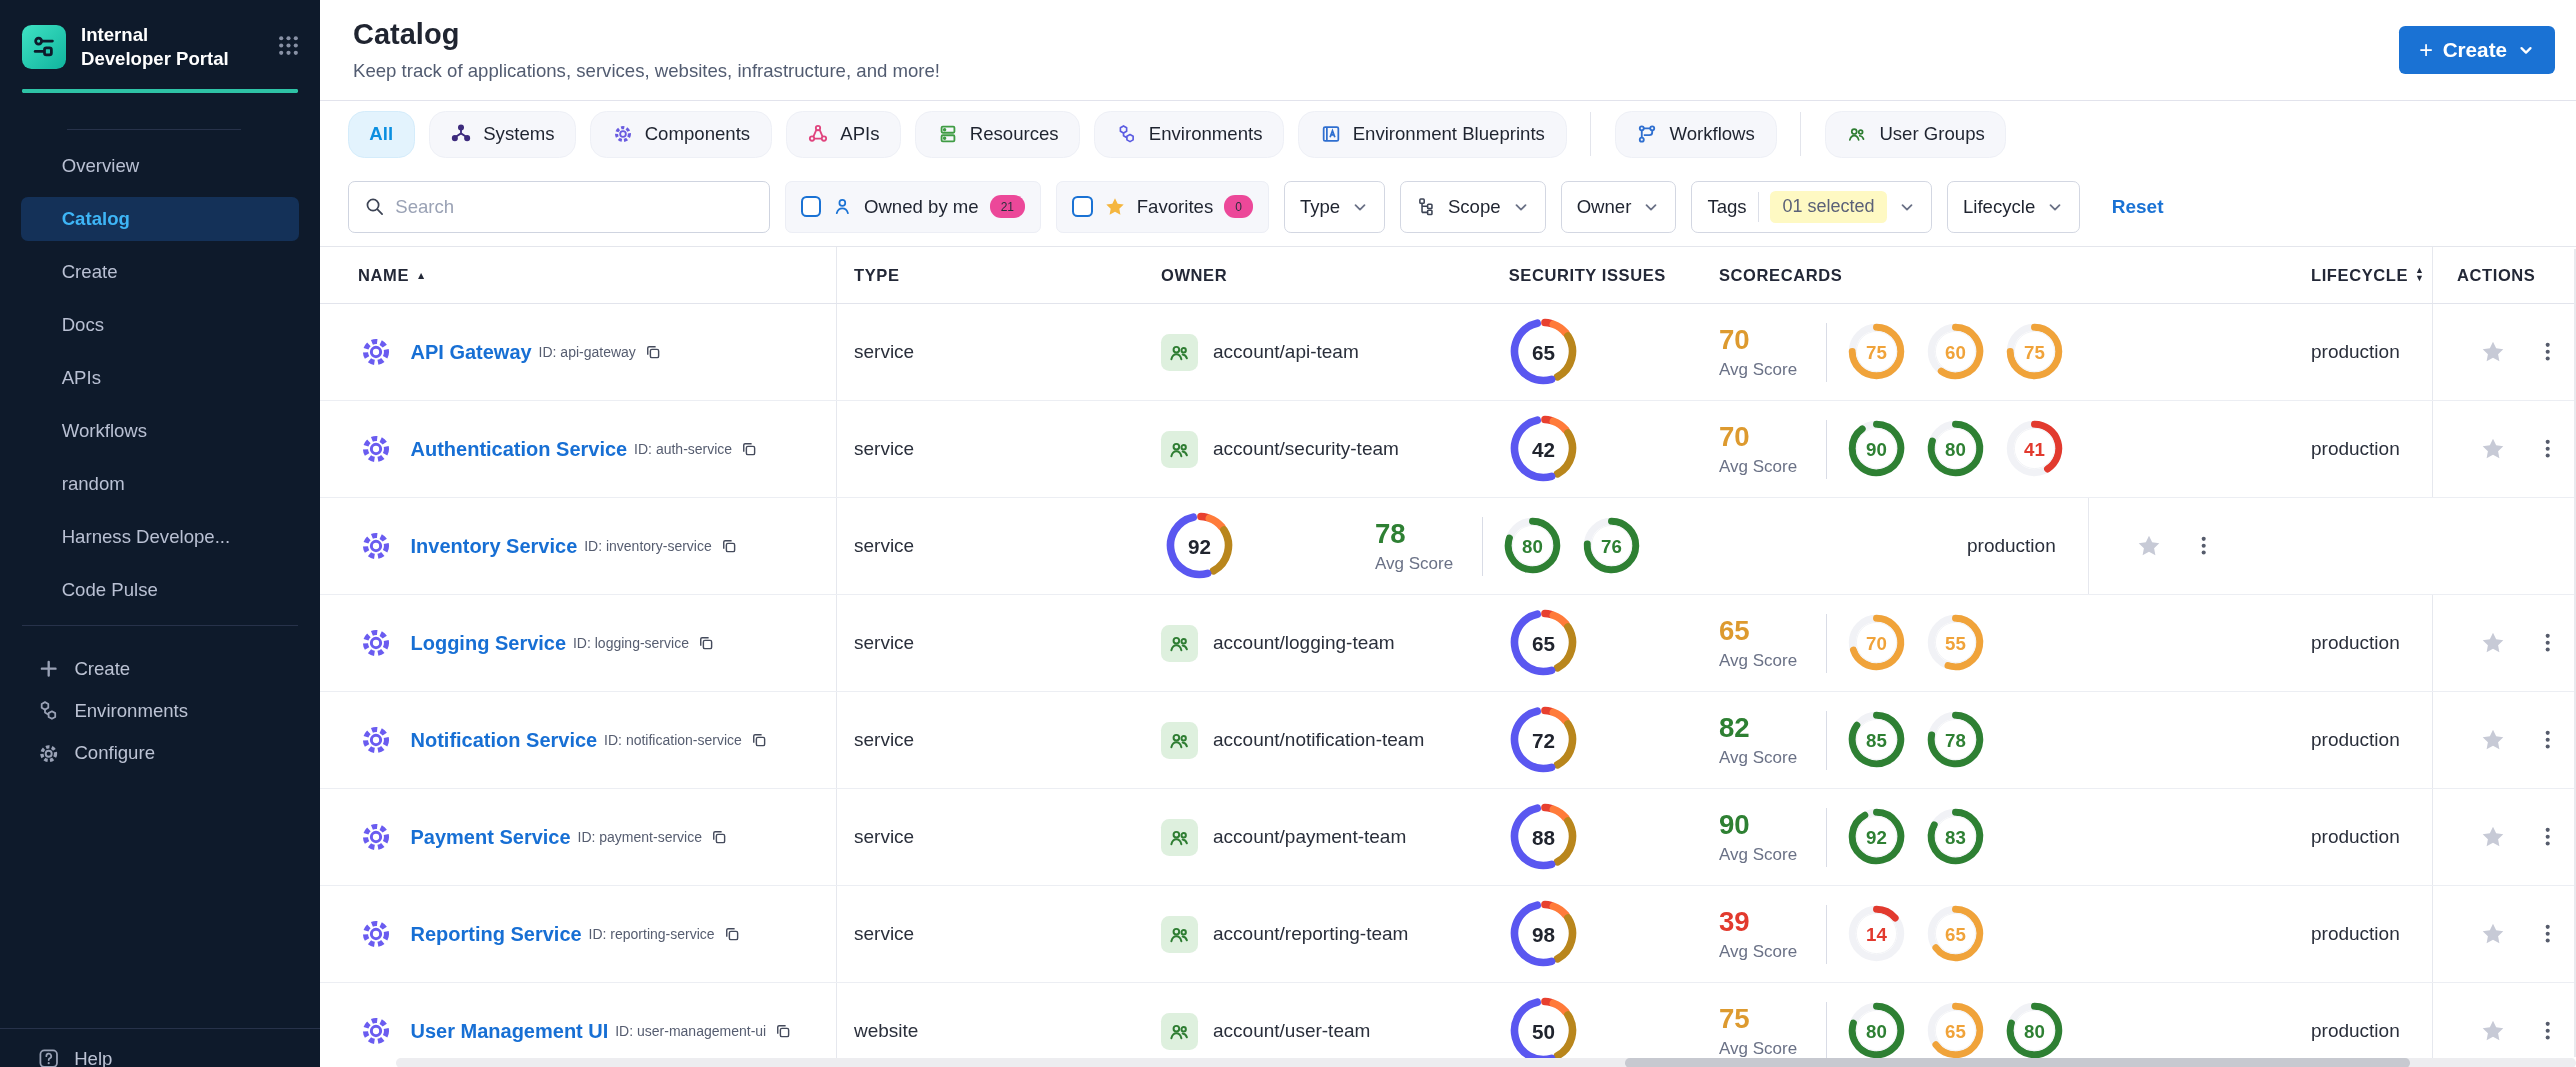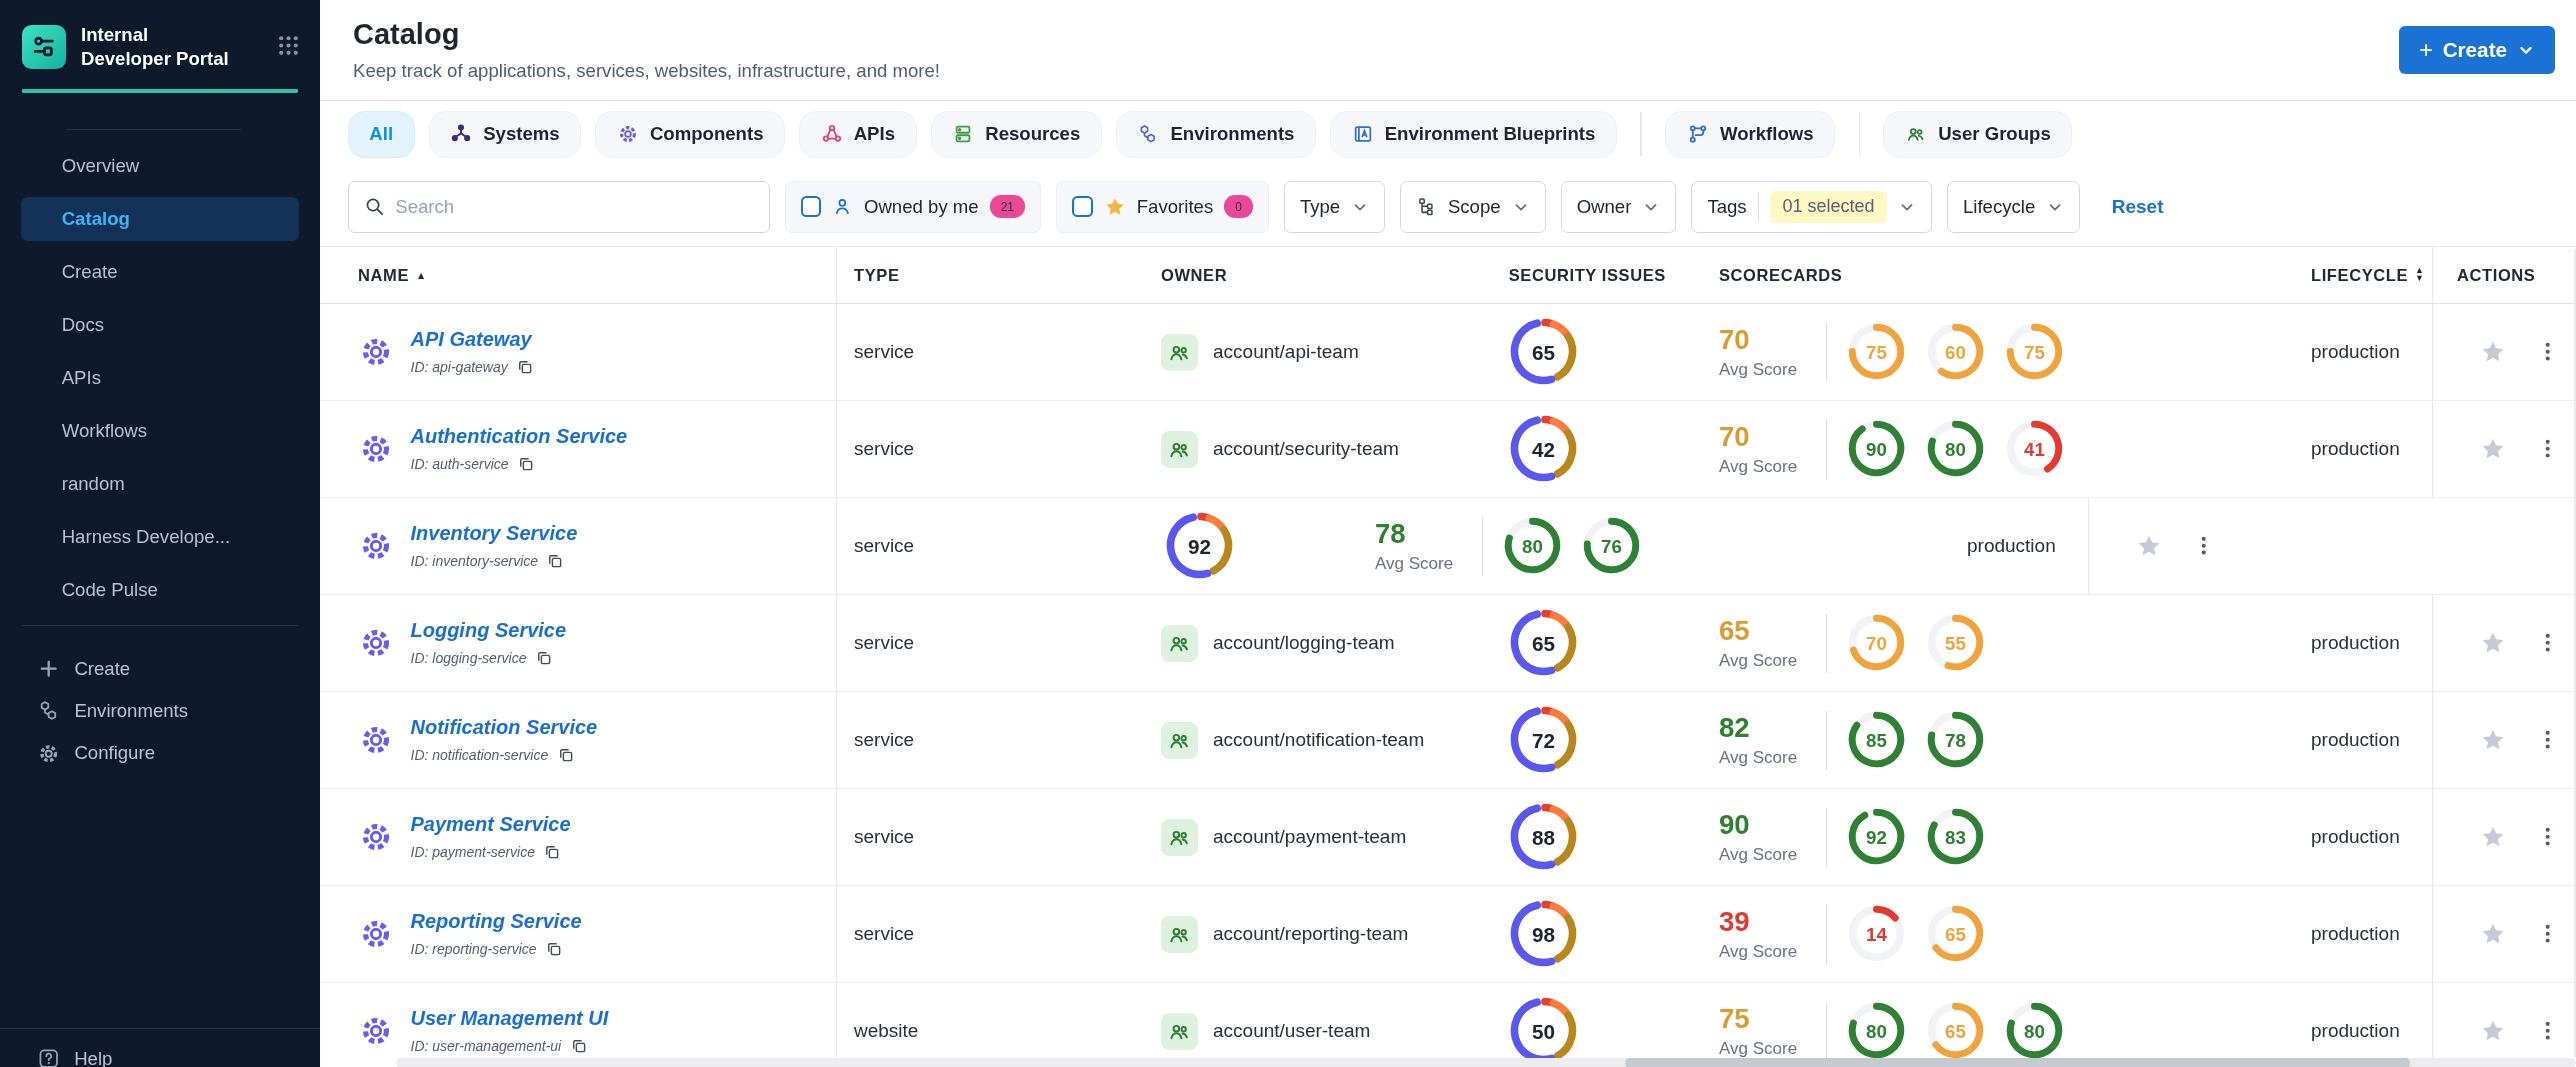--- a/index.html
+++ b/index.html
@@ -27,21 +27,21 @@
   
   .main { position:absolute; left:320px; top:0; width:2256px; height:1068px; background:#fff; }
 
   .page-head { height:101px; border-bottom:1.4px solid #e2e3ec; display:flex; align-items:center; padding:0 20.7px 0 33px; }
   .page-title { font-size:29px; font-weight:700; color:#1f2430; }
   .page-sub { font-size:18.6px; color:#525c71; margin-top:9.6px; }
   .create-btn { margin-left:auto; background:#1a72d4; color:#fff; border:none; border-radius:6.2px; font-size:20.7px; font-weight:700; font-family:inherit; padding:12.4px 20.7px; display:flex; align-items:center; gap:9.6px; cursor:pointer; }
   .create-btn .plus { font-size:23.4px; font-weight:400; line-height:20.7px; }
 
   .tabs-row { height:66px; display:flex; align-items:center; padding-left:27.6px; gap:13.8px; }
-  .tab { height:47px; border-radius:16.5px; background:#f6f7fb; border:0.7px solid #eef0f6; display:flex; align-items:center; gap:11px; padding:0 20.7px; font-size:18.6px; color:#1f2430; cursor:pointer; white-space:nowrap;font-weight:bold; }
+  .tab { height:47px; border-radius:16.5px; background:#f6f7fb; border:0.7px solid #eef0f6; display:flex; align-items:center; gap:11px; padding:0 20.7px; font-size:18.6px; color:#1f2430; cursor:pointer; white-space:nowrap; }
   .tab.active { background:#e3f3fd; border-color:#d4ecfb; color:#0b8fe0; font-weight:600; }
   .tab .ico { display:flex; }
   .tab-divider { width:1.4px; height:44px; background:#e3e5ec; margin:0 9.6px; }
 
   .filters-row { height:80px; border-bottom:1.4px solid #e4e6ec; display:flex; align-items:center; padding-left:27.6px; gap:15px; }
   .search-box { width:422px; height:52px; border:1.4px solid #cfd4e0; border-radius:6.9px; display:flex; align-items:center; padding:0 15px; gap:11px; background:#fff; }
   .search-box input { border:none; outline:none; font-size:18.6px; font-family:inherit; color:#1f2430; flex:1; background:transparent; }
   .search-box input::placeholder { color:#9aa2b5; }
   .search-box .ico { color:#3c4354; display:flex; }
   .chip { height:52px; background:#f6f7fb; border:0.7px solid #eceef5; border-radius:6.9px; display:flex; align-items:center; gap:11px; padding:0 15px; font-size:18.6px; color:#1f2430; cursor:pointer; }
@@ -64,21 +64,21 @@
   .trow { display:flex; height:97px; border-bottom:0.7px solid #eceef3; align-items:center; }
   .c { flex:none; display:flex; align-items:center; height:100%; }
   .c-name   { width:517px; padding-left:38px; border-right:0.7px solid #e6e8ee; gap:16.5px; }
   .c-type   { width:307px; padding-left:17px; font-size:19px; color:#2a2f3b; }
   .c-owner  { width:344px; padding-left:17px; gap:15px; font-size:19px; color:#2a2f3b; }
   .c-sec    { width:214px; padding-left:20.7px; }
   .c-score  { width:592px; padding-left:17px; }
   .c-life   { width:138px; padding-left:17px; font-size:19px; color:#2a2f3b; }
   .c-act    { width:175px; border-left:0.7px solid #e6e8ee; justify-content:center; gap:30px; }
   .gear-ico { color:#6a5cf0; display:flex; flex:none; }
-  .name-wrap { display:flex; flex-direction:column; gap:6.9px;font-style:italic; }
+  .name-wrap { display:flex; flex-direction:row; gap:6.9px; }
   .name-link { color:#176fd4; font-size:20px; font-weight:700; text-decoration:none; cursor:pointer; }
   .id-row { display:flex; align-items:center; gap:8.3px; font-size:14px; color:#565d70; }
   .copy-ico { color:#454b5c; display:flex; cursor:pointer; }
   .owner-badge { width:37px; height:37px; border-radius:8.3px; background:#def0de; color:#2e7d32; display:flex; align-items:center; justify-content:center; flex:none; }
   .avg-block { width:88px; }
   .avg-num { font-size:27.6px; font-weight:700; }
   .avg-label { font-size:17px; color:#6a7186; margin-top:4.1px; }
   .score-sep { width:1.4px; height:59px; background:#d9dce6; margin:0 19px; }
   .rings { display:flex; gap:18px; align-items:center; }
   .row-star { color:#c7cad6; display:flex; cursor:pointer; }

